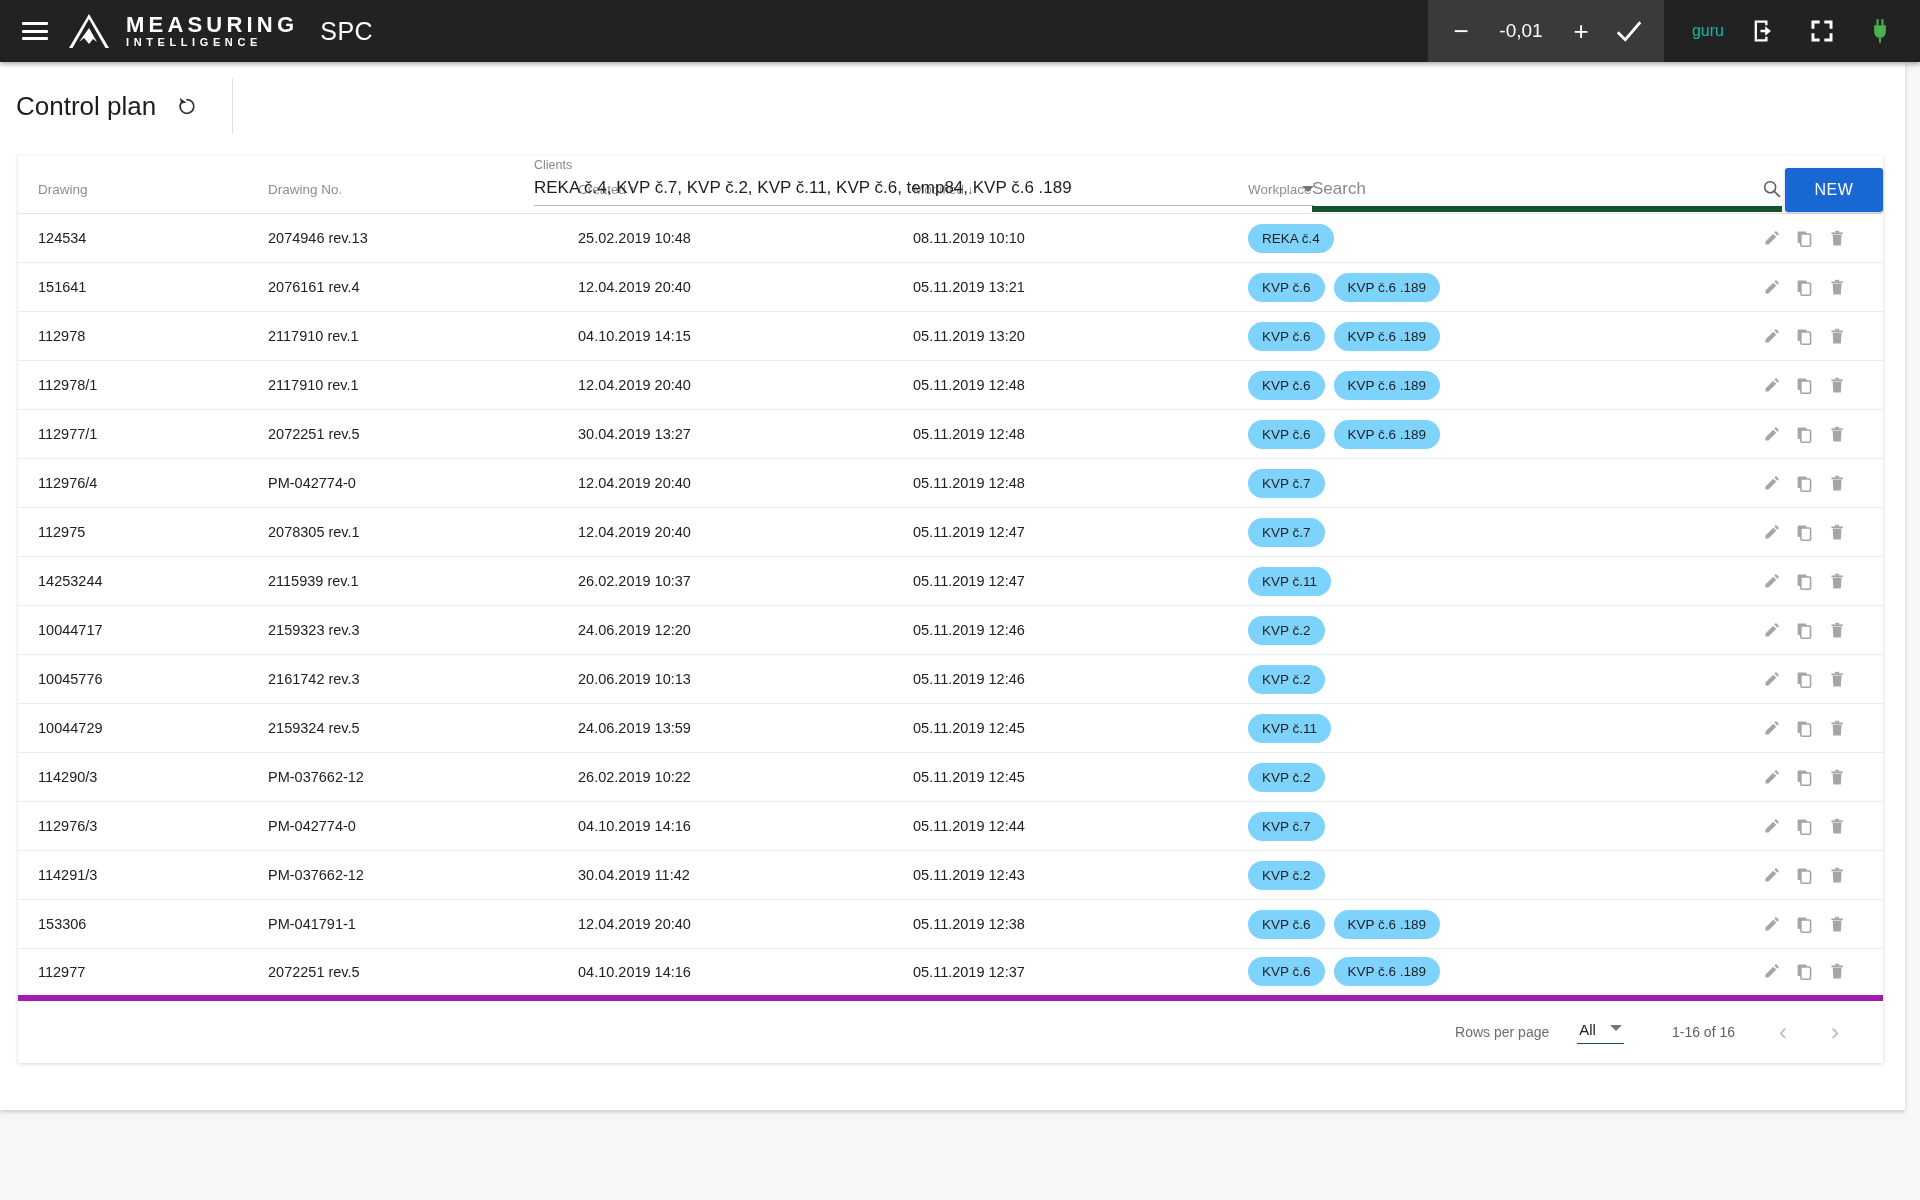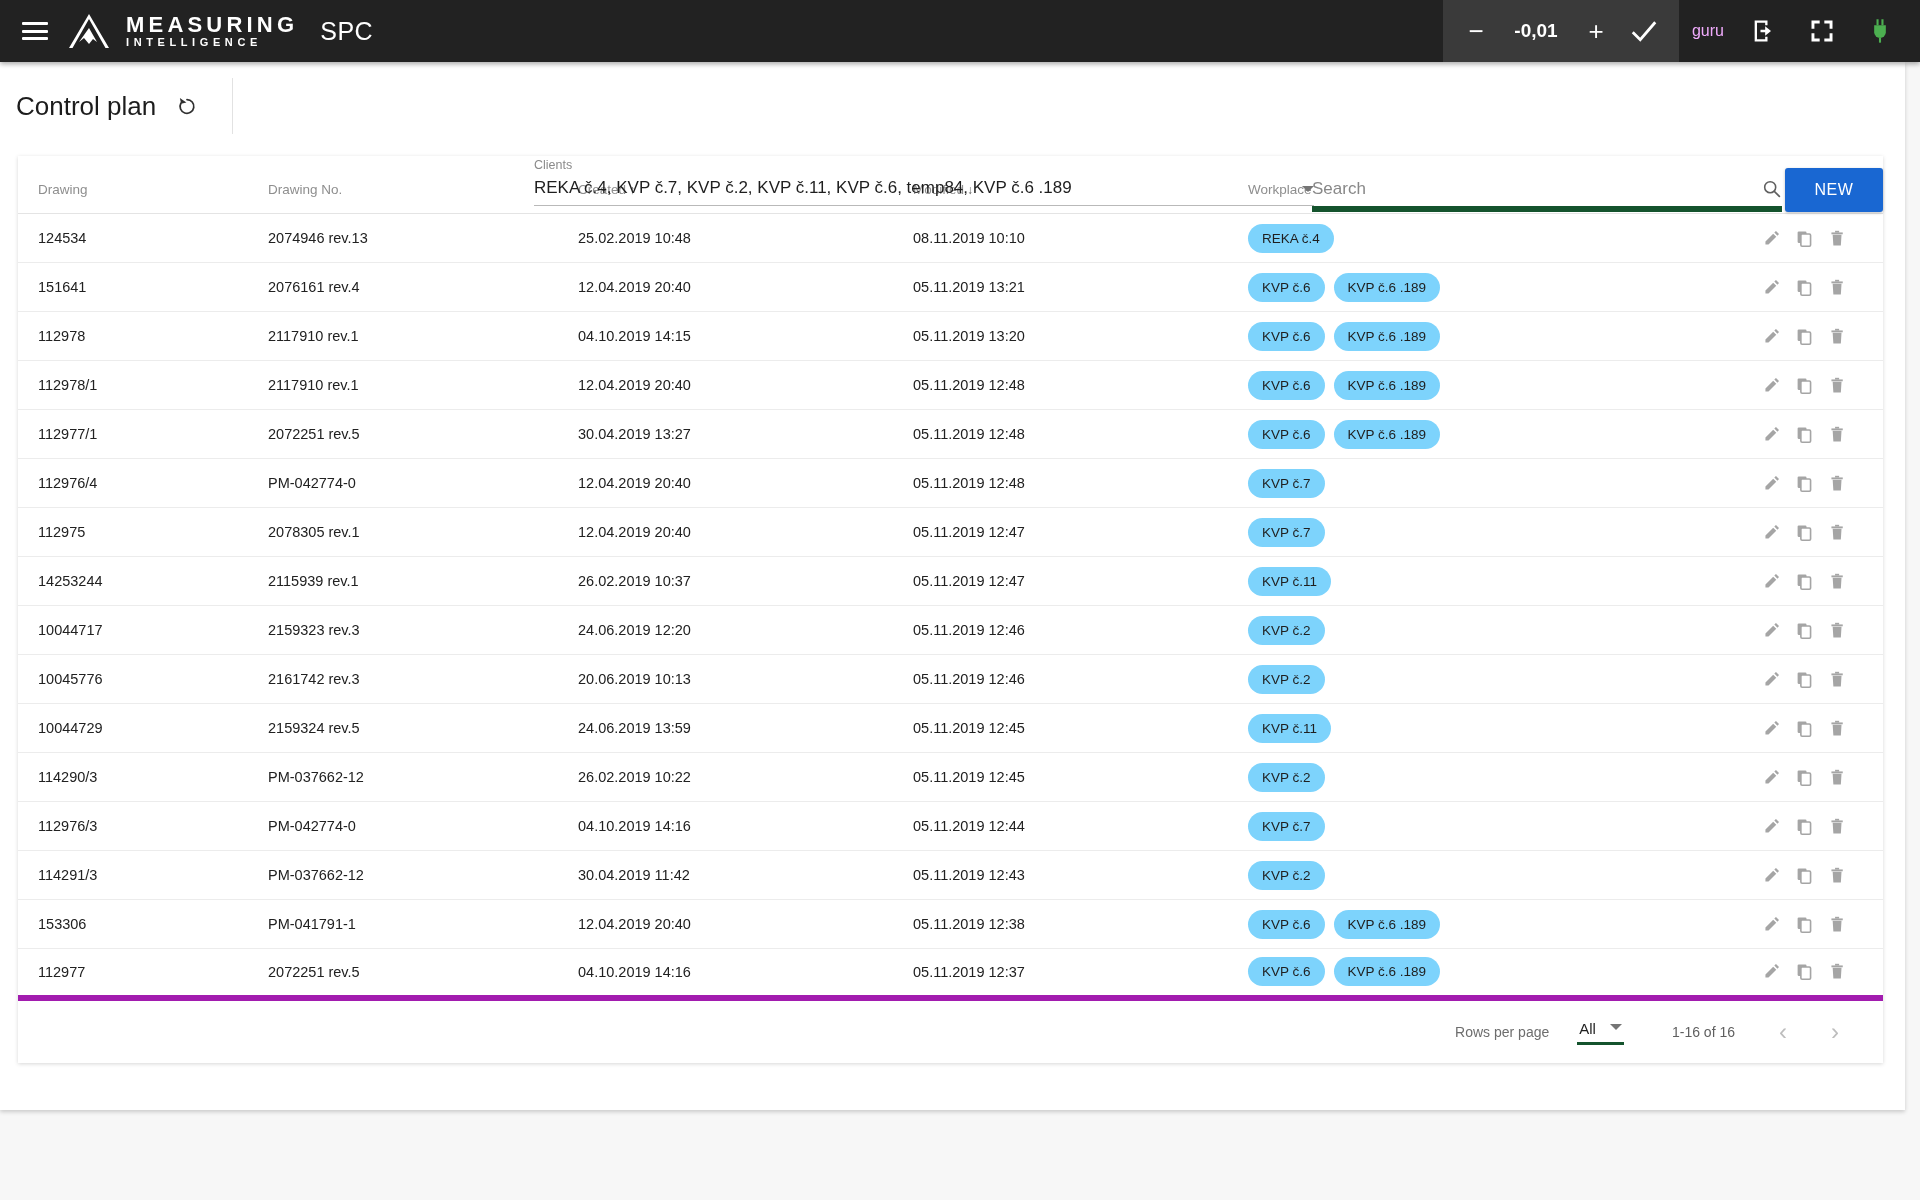--- a/index.html
+++ b/index.html
@@ -43,23 +43,23 @@
 
   .appbar-right { margin-left: auto; display: flex; align-items: center; height: 62px; }
   .zoomgroup {
     display: flex; align-items: center; height: 62px;
     background: #3a3a3a; padding: 0 20px; gap: 20px;
   }
   .zoomgroup .zbtn {
     color: #fff; font-size: 26px; line-height: 1; cursor: pointer;
     width: 26px; text-align: center; user-select: none;
   }
-  .zoomvalue { color: #fff; font-size: 19px; min-width: 54px; text-align: center; font-weight: bold; }
+  .zoomvalue { color: #fff; font-size: 19px; min-width: 54px; text-align: center; }
   .checkicon { width: 30px; height: 30px; cursor: pointer; }
-  .user-name { color: #f0abfc; font-size: 16px; margin: 0 26px 0 13px; }
+  .user-name { color: #14b8a6; font-size: 16px; margin: 0 26px 0 28px; }
   .icon-btn { width: 28px; height: 28px; margin-right: 30px; cursor: pointer; }
   .plug { margin-right: 26px; }
 
   
   .page {
     background: #ffffff;
     height: 1048px;
     margin: 0 0 0 0;
     width: 1905px;
     box-shadow: 0 2px 4px rgba(0,0,0,.18);
@@ -155,21 +155,21 @@
   .act { width: 17px; height: 17px; cursor: pointer; opacity: .62; }
 
   
   .paginator {
     display: flex; align-items: center; justify-content: flex-end;
     height: 62px; padding-right: 44px; gap: 0;
   }
   .pg-label { font-size: 14px; color: #6d6d6d; }
   .pg-select {
     margin-left: 28px; display: flex; align-items: center; gap: 14px;
-    border-bottom: 3px solid #14532d; padding: 2px 2px 5px 2px; cursor: pointer;
+    border-bottom: 1px solid #14532d; padding: 2px 2px 5px 2px; cursor: pointer;
   }
   .pg-select .val { font-size: 15px; color: #1f1f1f; }
   .pg-range { font-size: 14px; color: #5f5f5f; margin-left: 48px; }
   .pg-arrow { font-size: 24px; color: #bdbdbd; margin-left: 44px; cursor: pointer; line-height: 1; }
 </style>
 </head>
 <body>
 
 <div class="appbar">
   <div class="hamburger">

